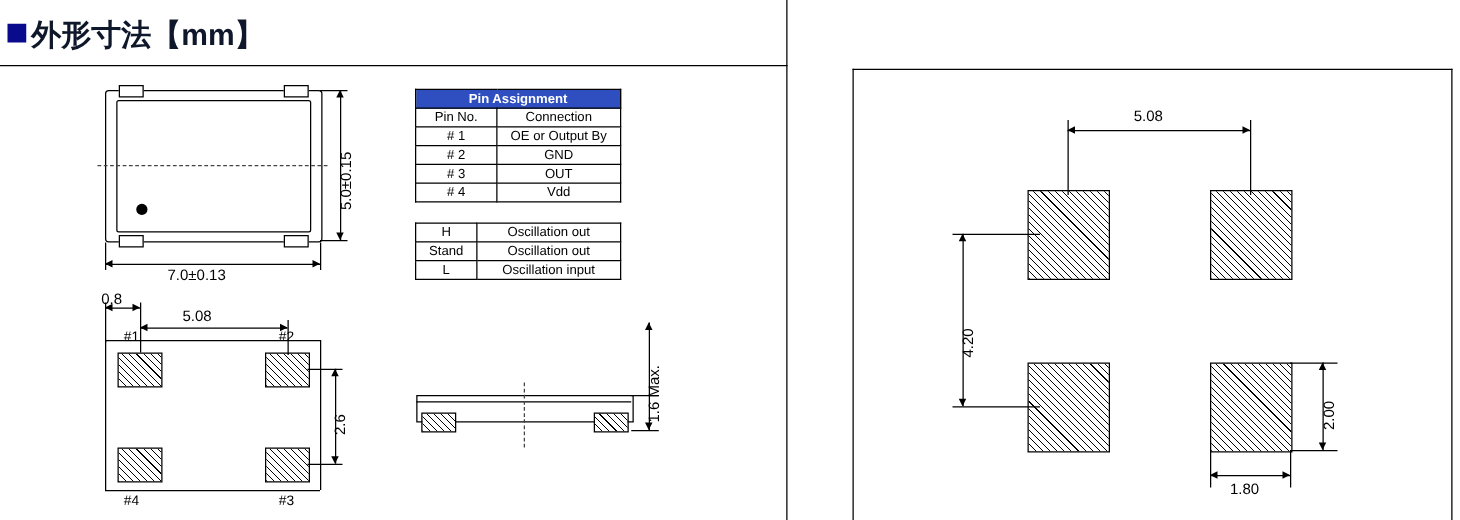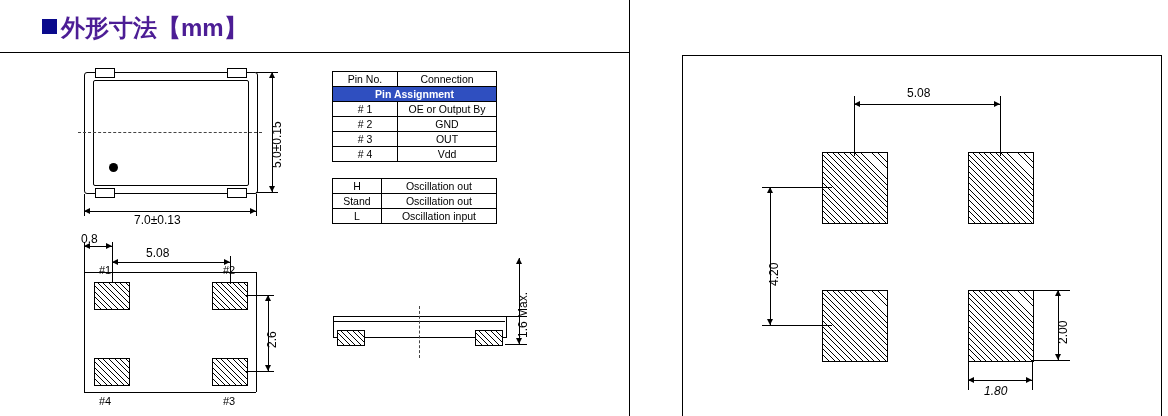--- a/index.html
+++ b/index.html
@@ -12,24 +12,23 @@
     color:#000;
   }
   .panel{position:absolute;top:0;height:416px;}
   #left-panel{left:0;width:630px;}
   #right-panel{left:630px;width:538px;}
 
   .section-title{
     position:absolute;
     font-size:24px;
     font-weight:bold;
-    color:#4c1d95;
+    color:#0f172a;
     white-space:nowrap;
     letter-spacing:0px;
-    margin-left:36px;
   }
   .sq-marker{
     display:inline-block;
     width:15px;height:15px;
     background:#0a0a8c;
     margin-right:4px;
     vertical-align:2px;
   }
   .hr-line{
     position:absolute;
@@ -224,25 +223,25 @@
     <div class="arrowhead-u" style="left:516px; top:258px;"></div>
     <div class="arrowhead-d" style="left:516px; top:338px;"></div>
     <div class="ln hln" style="left:505px; top:316px; width:22px;"></div>
     <div class="ln hln" style="left:505px; top:344px; width:22px;"></div>
     <div class="lbl-v" style="left:516px; top:338px; font-size:12px;">1.6 Max.</div>
   </div>
 
   <table class="spec" id="pin-assignment-table" style="left:332px; top:71px; width:165px;">
     <tbody>
         <tr>
+      <th class="hdr" colspan="2">Pin Assignment</th>
+    </tr>
+    <tr>
       <td style="width:58px;">Pin No.</td>
       <td>Connection</td>
-    </tr>
-    <tr>
-      <th class="hdr" colspan="2">Pin Assignment</th>
     </tr>
     <tr>
       <td># 1</td>
       <td>OE or Output By</td>
     </tr>
     <tr>
       <td># 2</td>
       <td>GND</td>
     </tr>
     <tr>
@@ -296,21 +295,21 @@
   <div class="ln vln" style="left:140px; top:187px; height:138px;"></div>
   <div class="arrowhead-u" style="left:137px; top:187px;"></div>
   <div class="arrowhead-d" style="left:137px; top:319px;"></div>
   <div class="lbl-v" style="left:137px; top:286px; font-size:12px;">4.20</div>
 
   <div class="ln vln" style="left:338px; top:360px; height:30px;"></div>
   <div class="ln vln" style="left:402px; top:360px; height:30px;"></div>
   <div class="ln hln" style="left:338px; top:380px; width:64px;"></div>
   <div class="arrowhead-l" style="left:338px; top:377px;"></div>
   <div class="arrowhead-r" style="left:396px; top:377px;"></div>
-  <div class="lbl" style="left:354px; top:384px; font-size:12px;font-style:italic;">1.80</div>
+  <div class="lbl" style="left:354px; top:384px; font-size:12px;">1.80</div>
 
   <div class="ln hln" style="left:402px; top:290px; width:38px;"></div>
   <div class="ln hln" style="left:402px; top:360px; width:38px;"></div>
   <div class="ln vln" style="left:428px; top:290px; height:70px;"></div>
   <div class="arrowhead-u" style="left:425px; top:290px;"></div>
   <div class="arrowhead-d" style="left:425px; top:354px;"></div>
   <div class="lbl-v" style="left:426px; top:344px; font-size:12px;">2.00</div>
 </div>
 
 </body></html>

